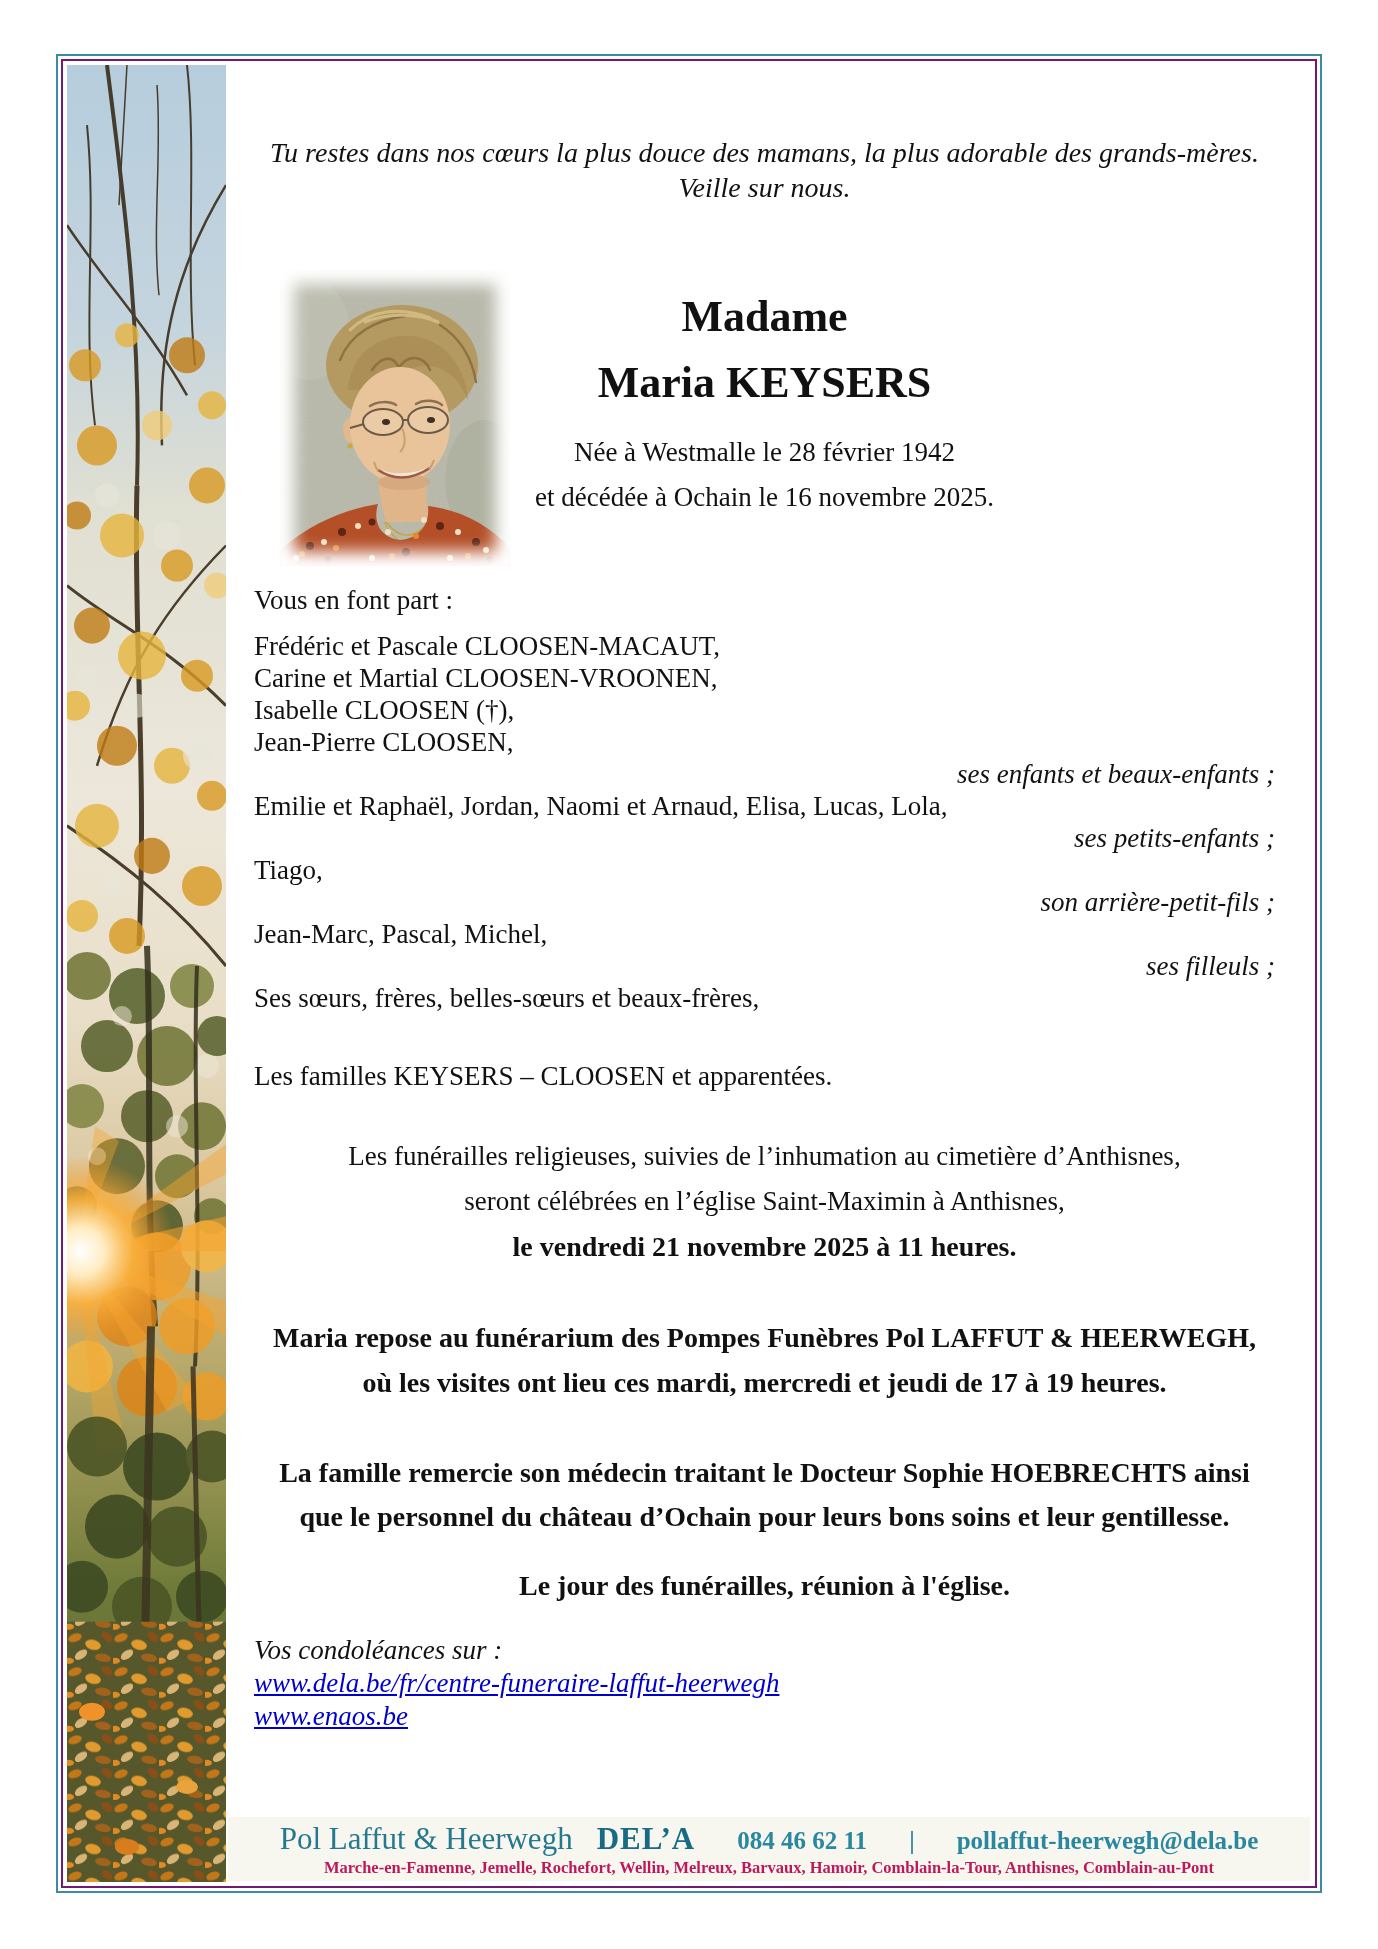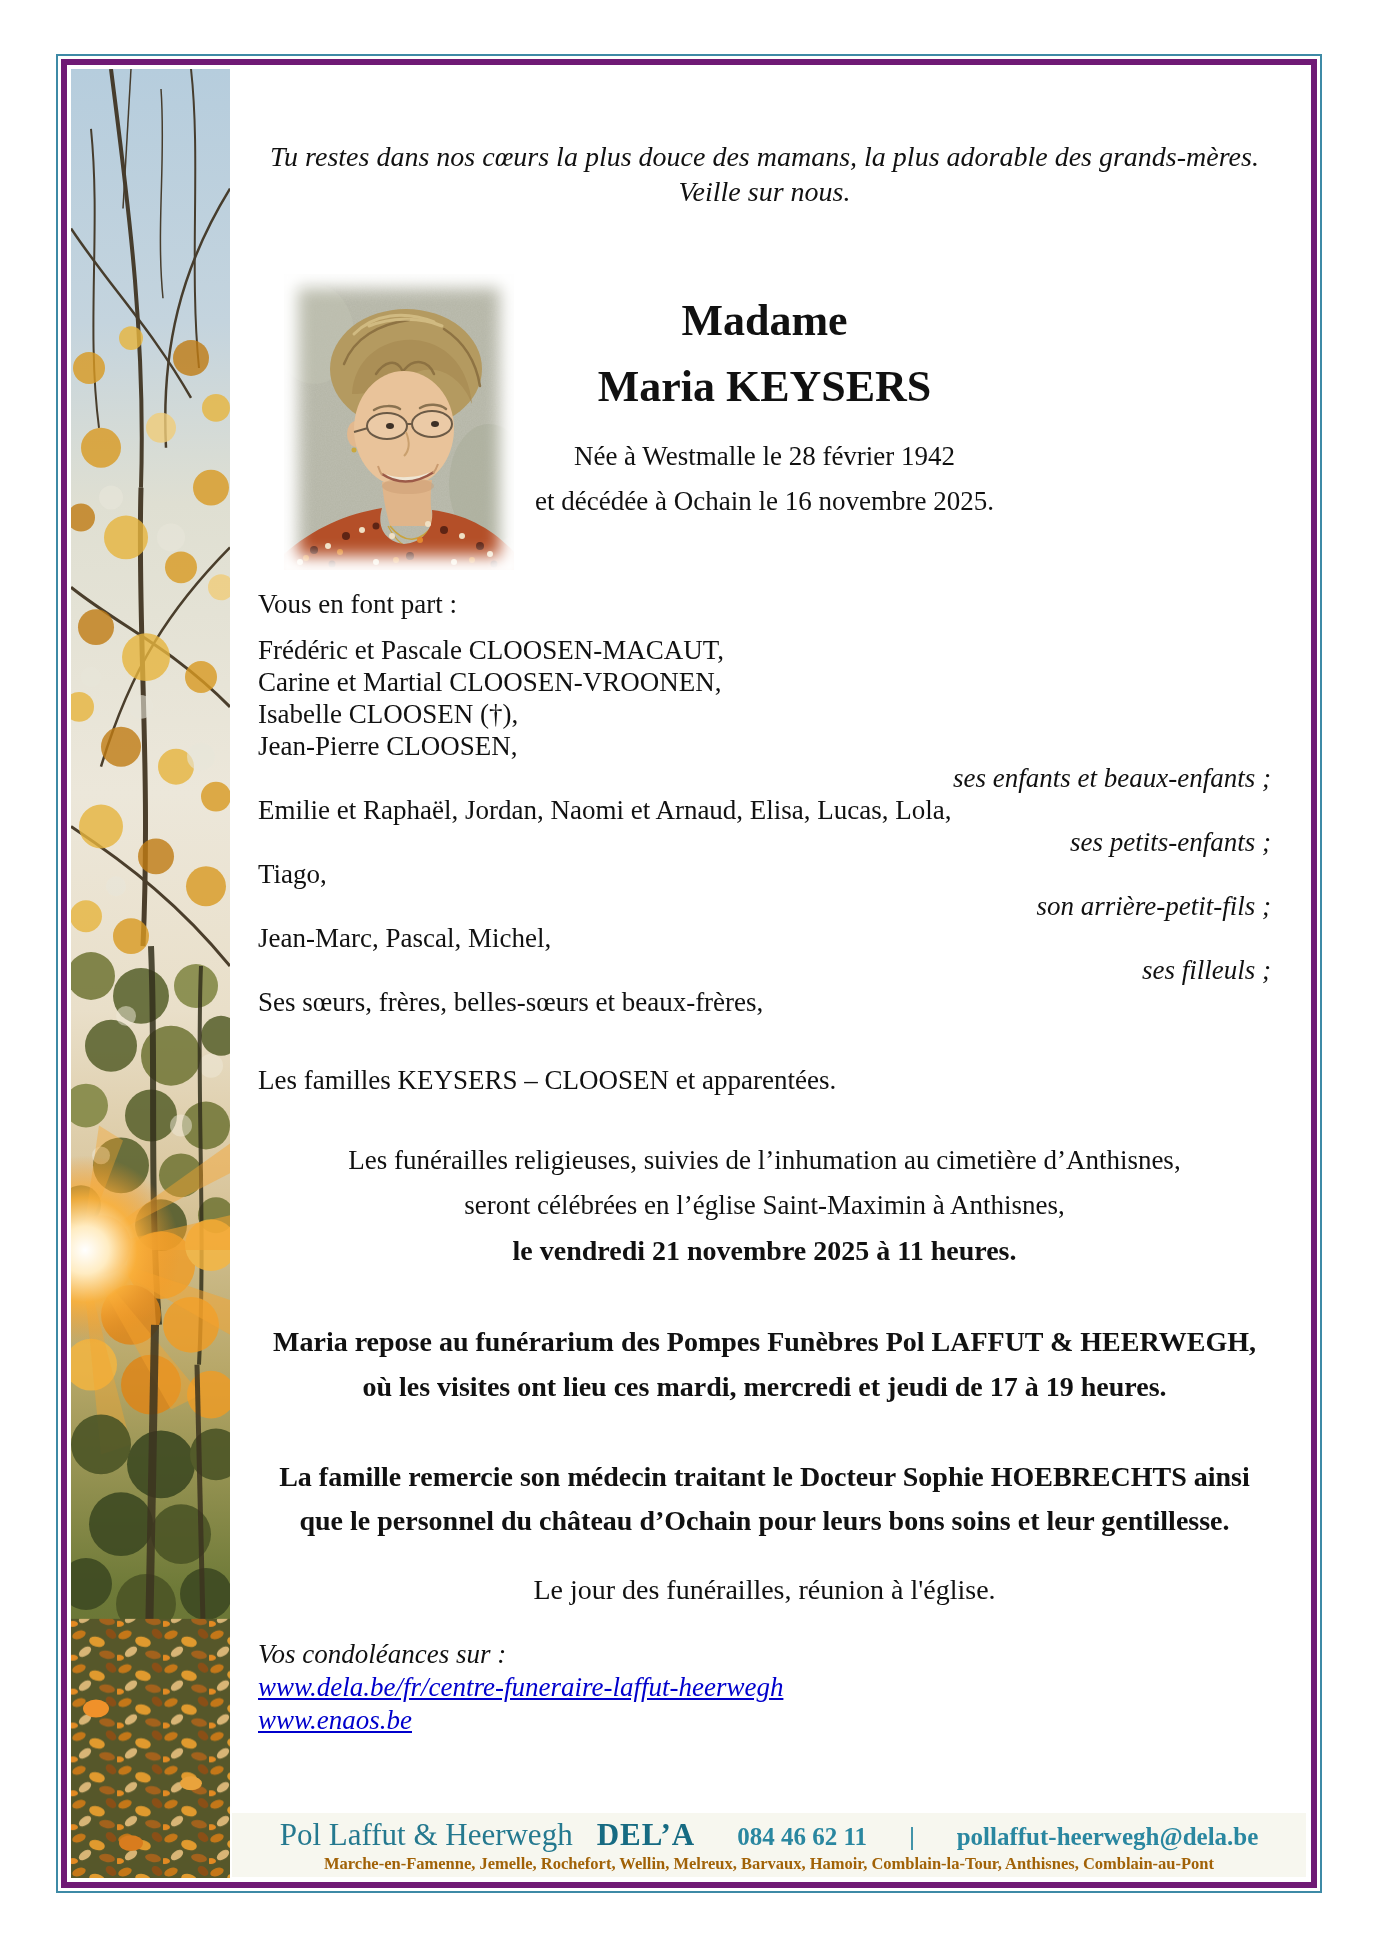--- a/index.html
+++ b/index.html
@@ -1,20 +1,20 @@
 <!DOCTYPE html>
 <html lang="fr"><head>
 <meta charset="utf-8">
 <style>
   html,body{margin:0;padding:0;background:#ffffff;}
   .page{position:relative;width:1378px;height:1949px;background:#ffffff;overflow:hidden;
         font-family:"Liberation Serif","DejaVu Serif",serif;color:#111;}
   .frame{position:absolute;left:56px;top:54px;width:1266px;height:1839px;
          border:2px solid #3e8aa6;padding:3px;box-sizing:border-box;}
-  .frame-inner{position:relative;width:100%;height:100%;border:6px solid #701a75;box-sizing:border-box;}
+  .frame-inner{position:relative;width:100%;height:100%;border:2px solid #701a75;box-sizing:border-box;}
   .strip{position:absolute;left:4px;top:4px;bottom:4px;width:159px;}
   .strip svg{width:100%;height:100%;display:block;}
   .content{position:absolute;left:165px;top:0;right:0;bottom:0;padding:74px 40px 0 26px;box-sizing:border-box;}
 
   .quote{font-style:italic;font-size:28px;line-height:35px;text-align:center;white-space:nowrap;}
   .hero{position:relative;margin-top:63px;min-height:300px;}
   .portrait{position:absolute;left:26px;top:2px;width:230px;height:296px;}
   .portrait svg{width:100%;height:100%;display:block;}
   .portrait::after{content:"";position:absolute;inset:0;box-shadow:inset 0 0 16px 14px #ffffff;}
   .titles{text-align:center;padding-top:16px;}
@@ -26,31 +26,31 @@
   .intro{margin-top:16px;}
   .fam{margin-top:14px;}
   .rel{text-align:right;font-style:italic;}
   .families{margin-top:46px;}
 
   .cblock{text-align:center;font-size:27px;line-height:45px;white-space:nowrap;}
   .funeral{margin-top:42px;}
   .bold{font-weight:bold;font-size:28px;}
   .repose{margin-top:46px;font-weight:bold;font-size:28px;line-height:45px;}
   .thanks{margin-top:46px;font-weight:bold;font-size:28px;line-height:44px;}
-  .gathering{margin-top:24px;font-weight:normal;font-size:28px;line-height:45px;}
+  .gathering{margin-top:24px;font-weight:bold;font-size:28px;line-height:45px;}
   .condol{margin-top:26px;font-style:italic;font-size:27px;line-height:33px;text-align:left;}
   .condol a{color:#0000cc;text-decoration:underline;display:block;}
 
   .footer{position:absolute;left:165px;right:5px;bottom:5px;height:64px;background:#f7f7ef;
           display:flex;flex-direction:column;align-items:center;justify-content:center;}
   .f-row1{display:flex;align-items:baseline;gap:24px;white-space:nowrap;}
   .f-brand{font-size:31px;color:#25798f;}
   .f-logo{font-size:31px;font-weight:bold;color:#176b82;letter-spacing:1px;}
   .f-contact{font-size:25px;color:#2a87a0;font-weight:bold;margin-left:18px;}
-  .f-locations{font-size:16.5px;color:#a16207;font-weight:bold;margin-top:1px;white-space:nowrap;}
+  .f-locations{font-size:16.5px;color:#be185d;font-weight:bold;margin-top:1px;white-space:nowrap;}
 </style>
 </head>
 <body>
 
 <div class="page">
   <div class="frame">
     <div class="frame-inner">
 
       <div class="strip">
         <svg viewBox="0 0 159 1815" preserveAspectRatio="none">

